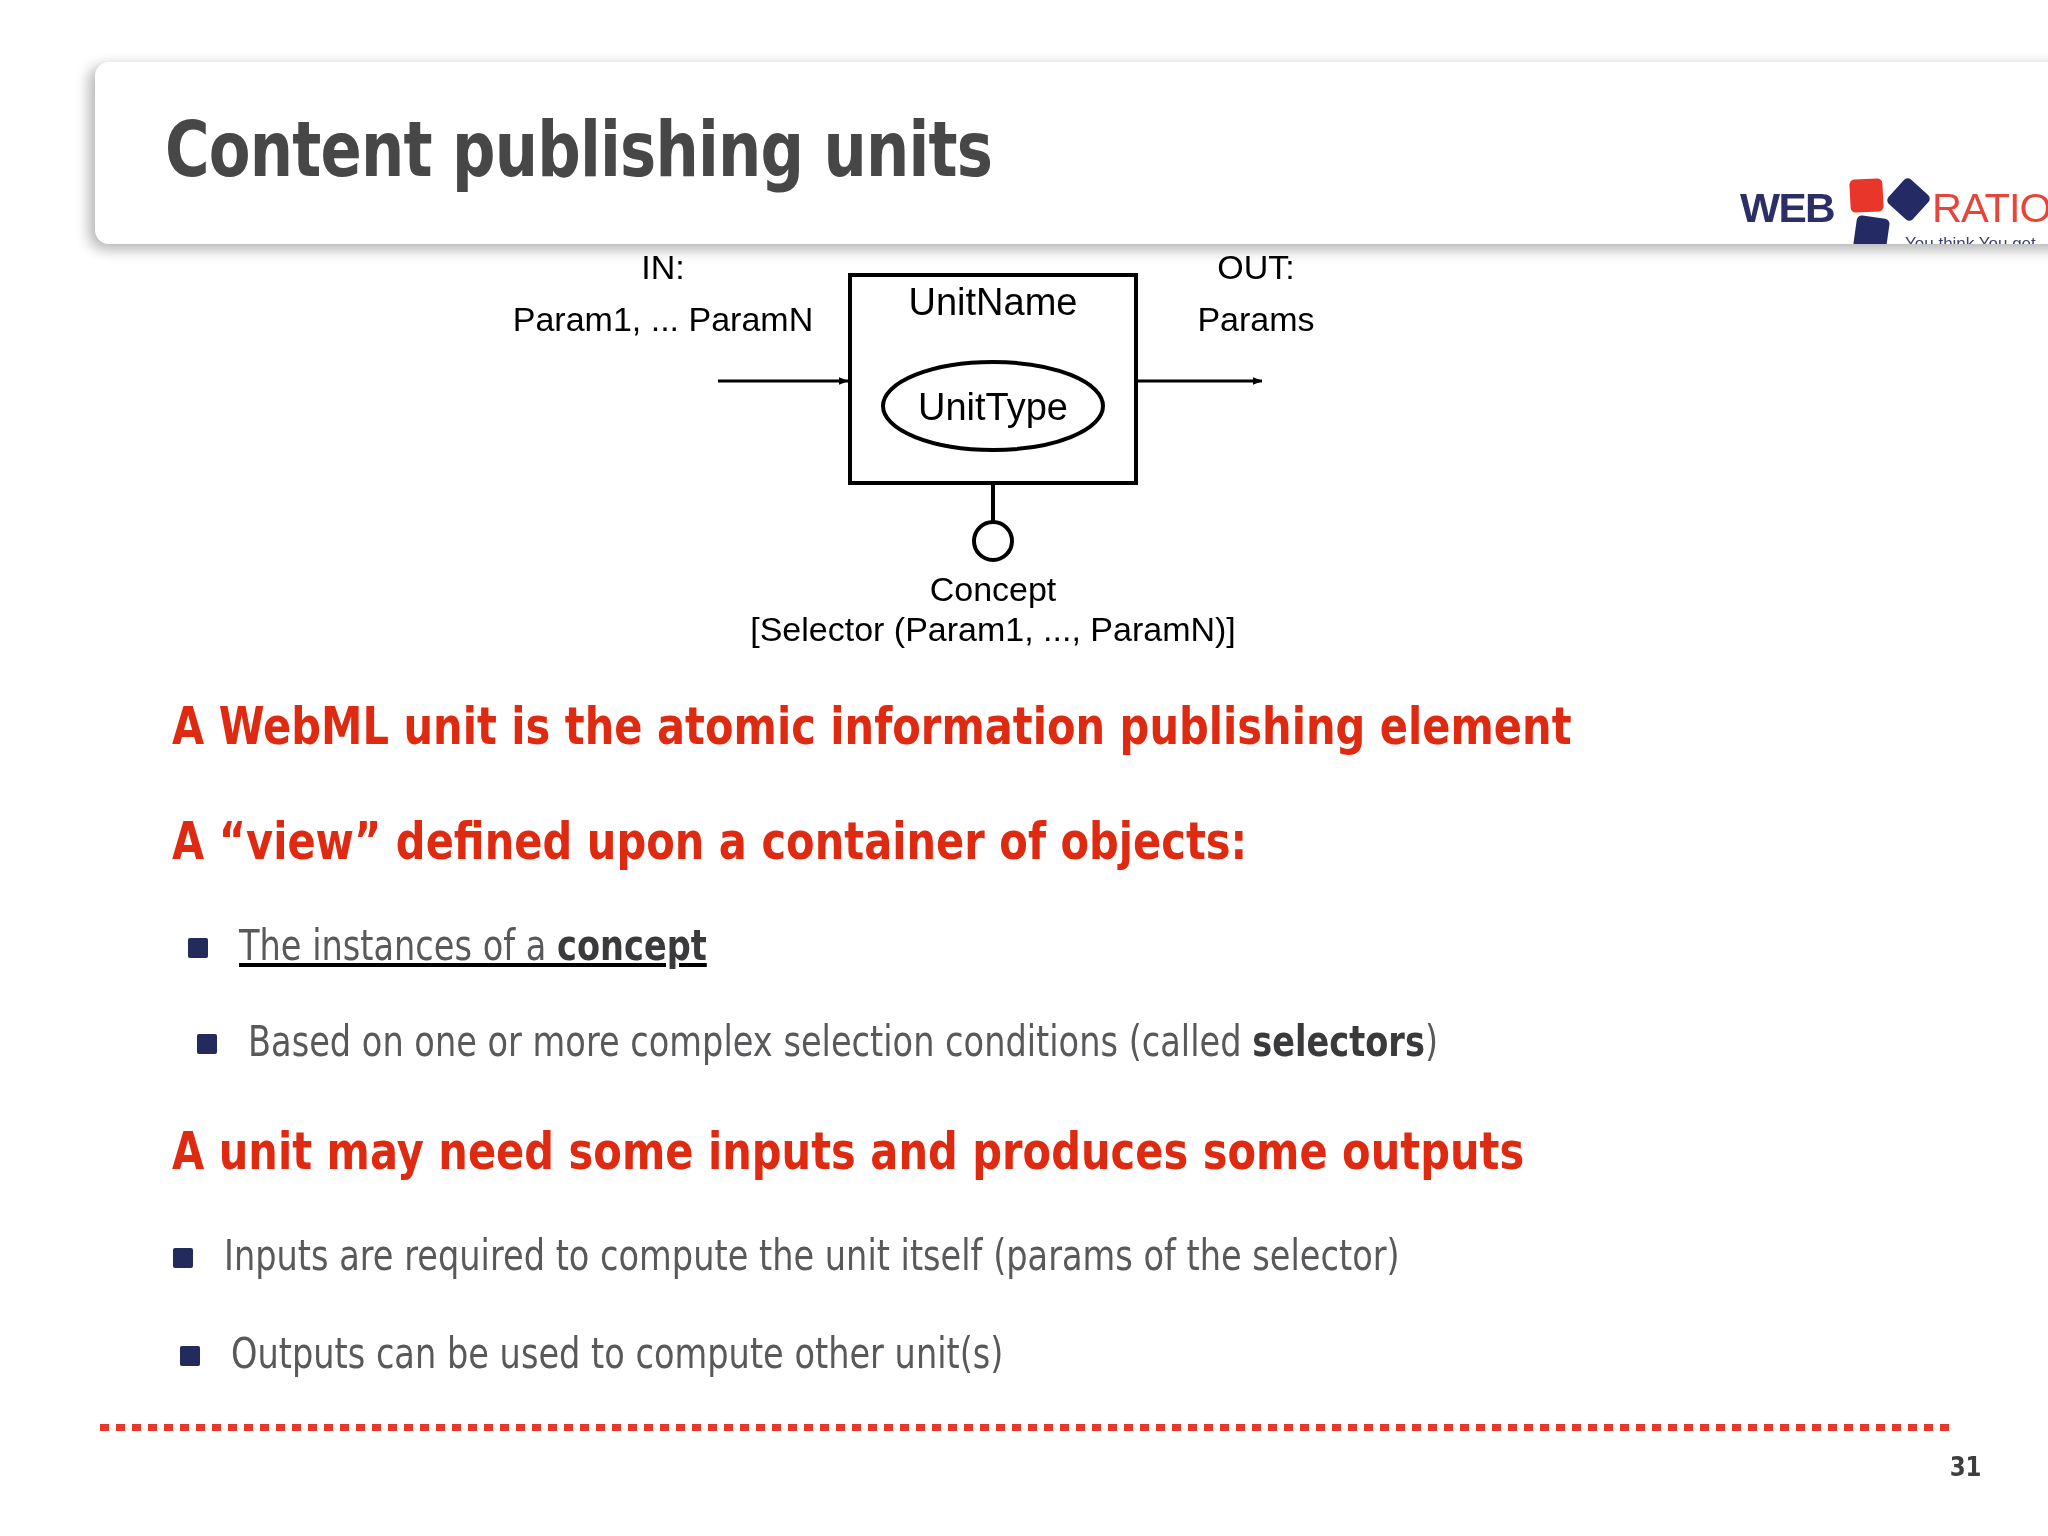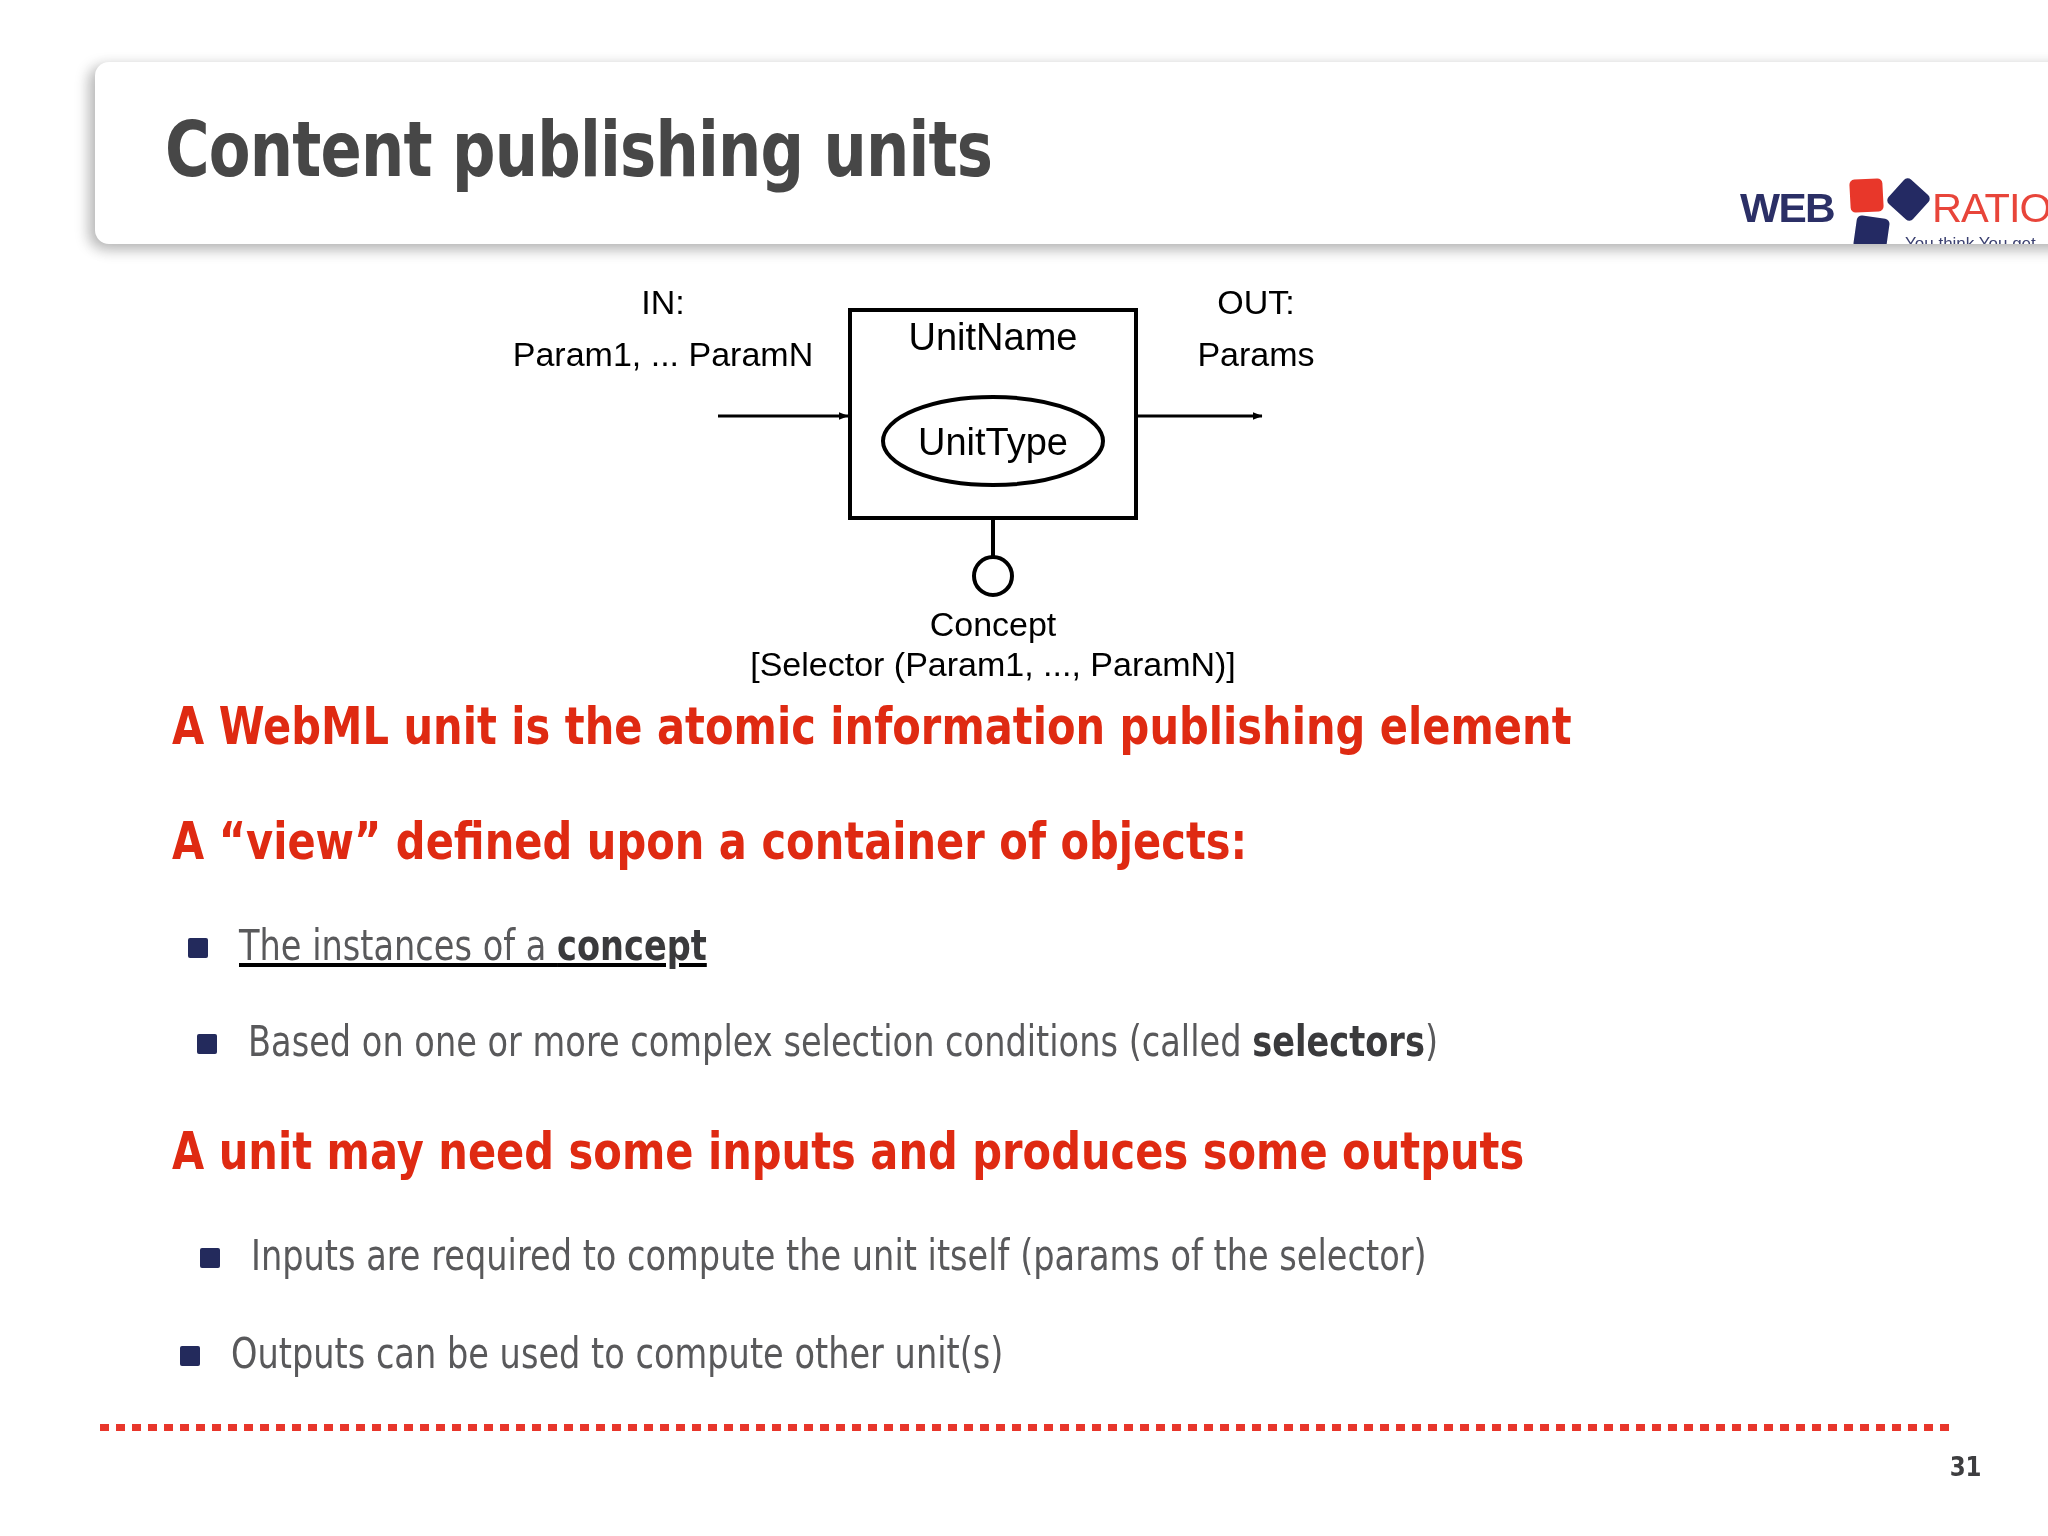--- a/index.html
+++ b/index.html
@@ -117,21 +117,21 @@
     font-family: "Liberation Sans", sans-serif;
     font-size: 17px;
     color: #3b4070;
     letter-spacing: 0px;
   }
 
   
   .diagram {
     position: absolute;
     left: 0px;
-    top: 288px;
+    top: 253px;
     width: 2048px;
     height: 400px;
   }
   .diagram svg { display: block; }
 
   
   .heading {
     position: absolute;
     font-family: "DejaVu Sans", sans-serif;
     font-weight: bold;
@@ -147,21 +147,21 @@
   .h3 { left: 172px; top: 1125px; }
 
   .bullet-row {
     position: absolute;
     display: flex;
     align-items: flex-start;
     white-space: nowrap;
   }
   .b1 { left: 188px; top: 925px; text-decoration: underline; }
   .b2 { left: 188px; top: 1021px; margin-left: 9px; }
-  .b3 { left: 200px; top: 1235px; }
+  .b3 { left: 173px; top: 1235px; }
   .b4 { left: 180px; top: 1333px; }
 
   .bullet-mark {
     width: 20px;
     height: 20px;
     background: #232a5c;
     border-radius: 2px;
     margin-top: 13px;
     margin-right: 31px;
     flex: none;

